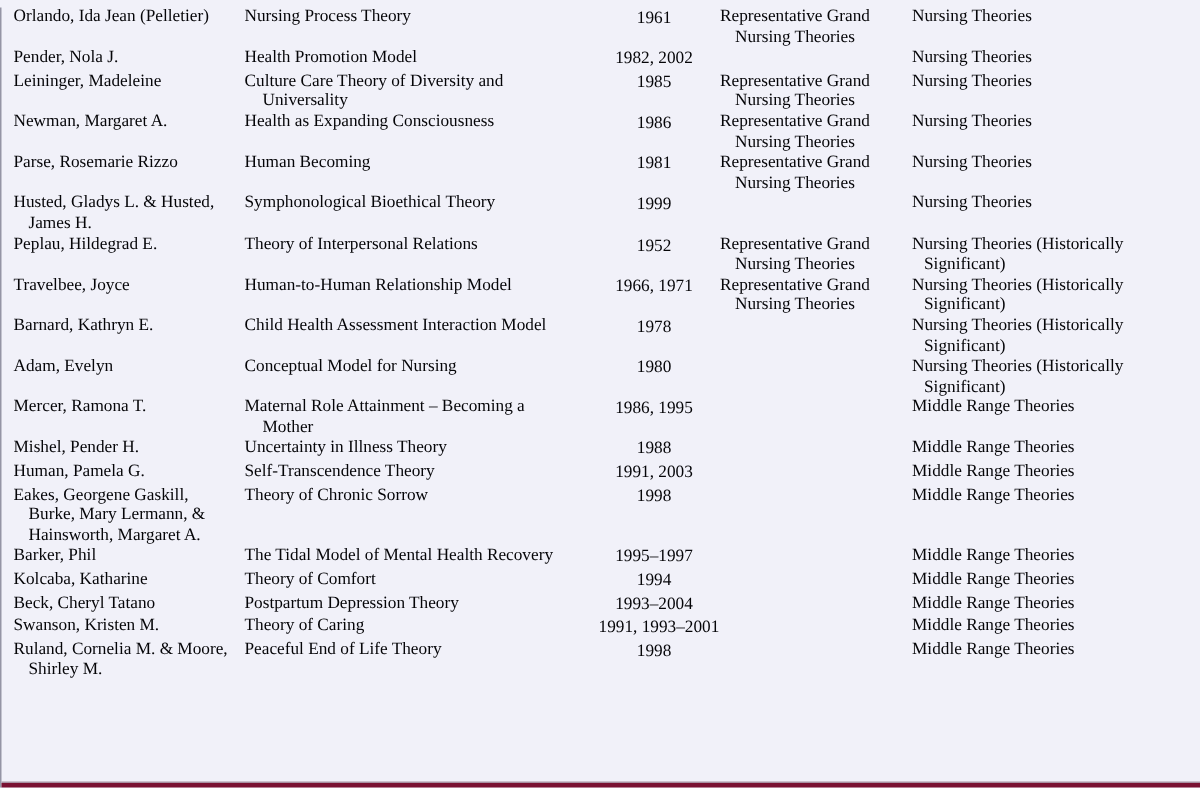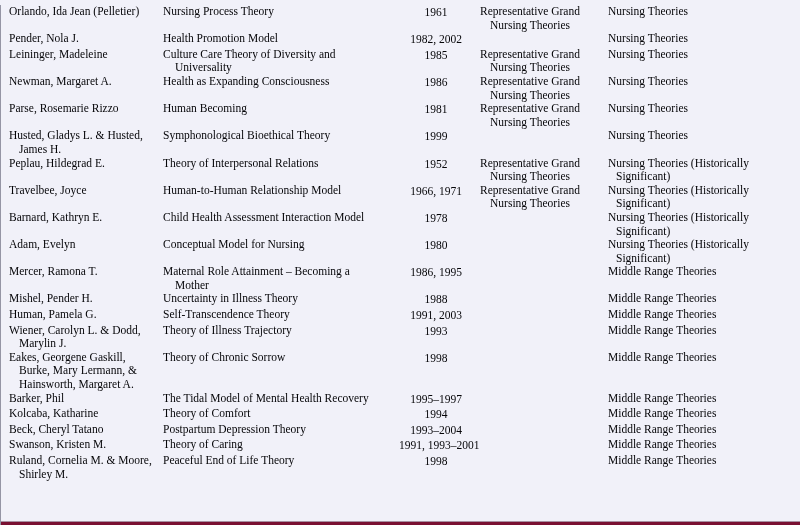--- a/index.html
+++ b/index.html
@@ -168,27 +168,20 @@
       <td class="c-category">Middle Range Theories</td>
     </tr>
         <tr>
       <td class="c-author">Human, Pamela G.</td>
       <td class="c-theory">Self-Transcendence Theory</td>
       <td class="c-years">1991, 2003</td>
       <td class="c-class"></td>
       <td class="c-category">Middle Range Theories</td>
     </tr>
         <tr>
-      <td class="c-author">Wiener, Carolyn L. &amp; Dodd, Marylin J.</td>
-      <td class="c-theory">Theory of Illness Trajectory</td>
-      <td class="c-years">1993</td>
-      <td class="c-class"></td>
-      <td class="c-category">Middle Range Theories</td>
-    </tr>
-        <tr>
       <td class="c-author">Eakes, Georgene Gaskill, Burke, Mary Lermann, &amp; Hainsworth, Margaret A.</td>
       <td class="c-theory">Theory of Chronic Sorrow</td>
       <td class="c-years">1998</td>
       <td class="c-class"></td>
       <td class="c-category">Middle Range Theories</td>
     </tr>
         <tr>
       <td class="c-author">Barker, Phil</td>
       <td class="c-theory">The Tidal Model of Mental Health Recovery</td>
       <td class="c-years">1995–1997</td>

